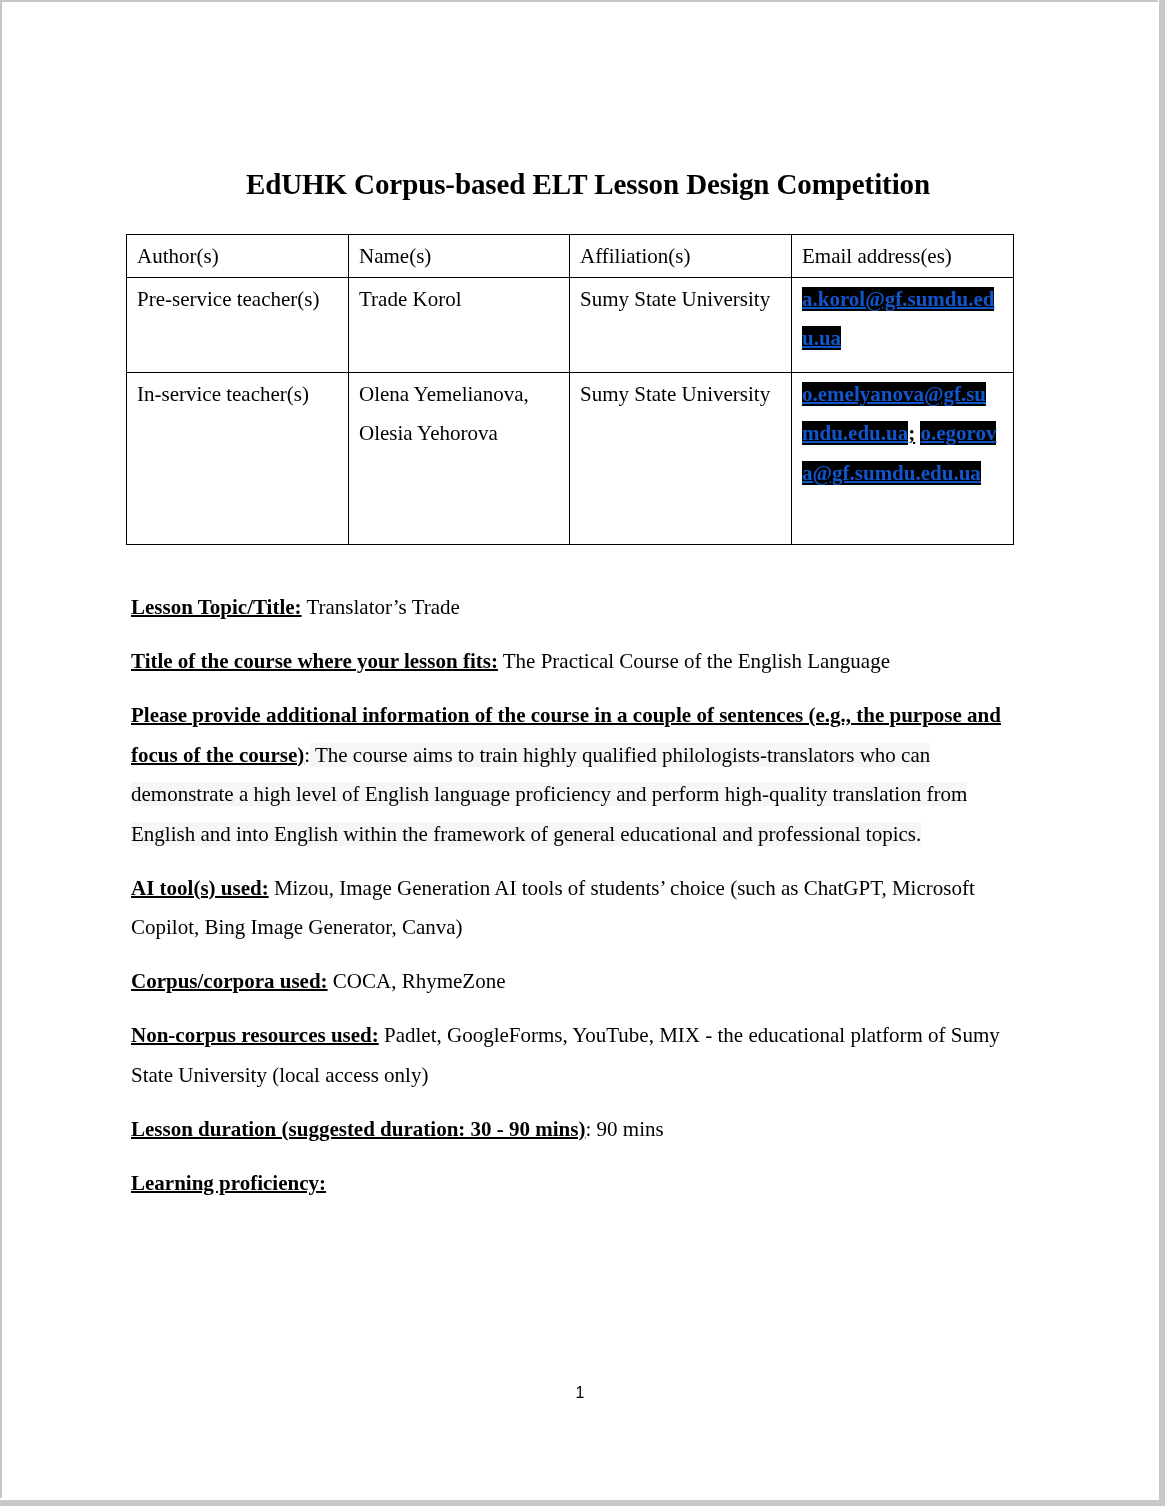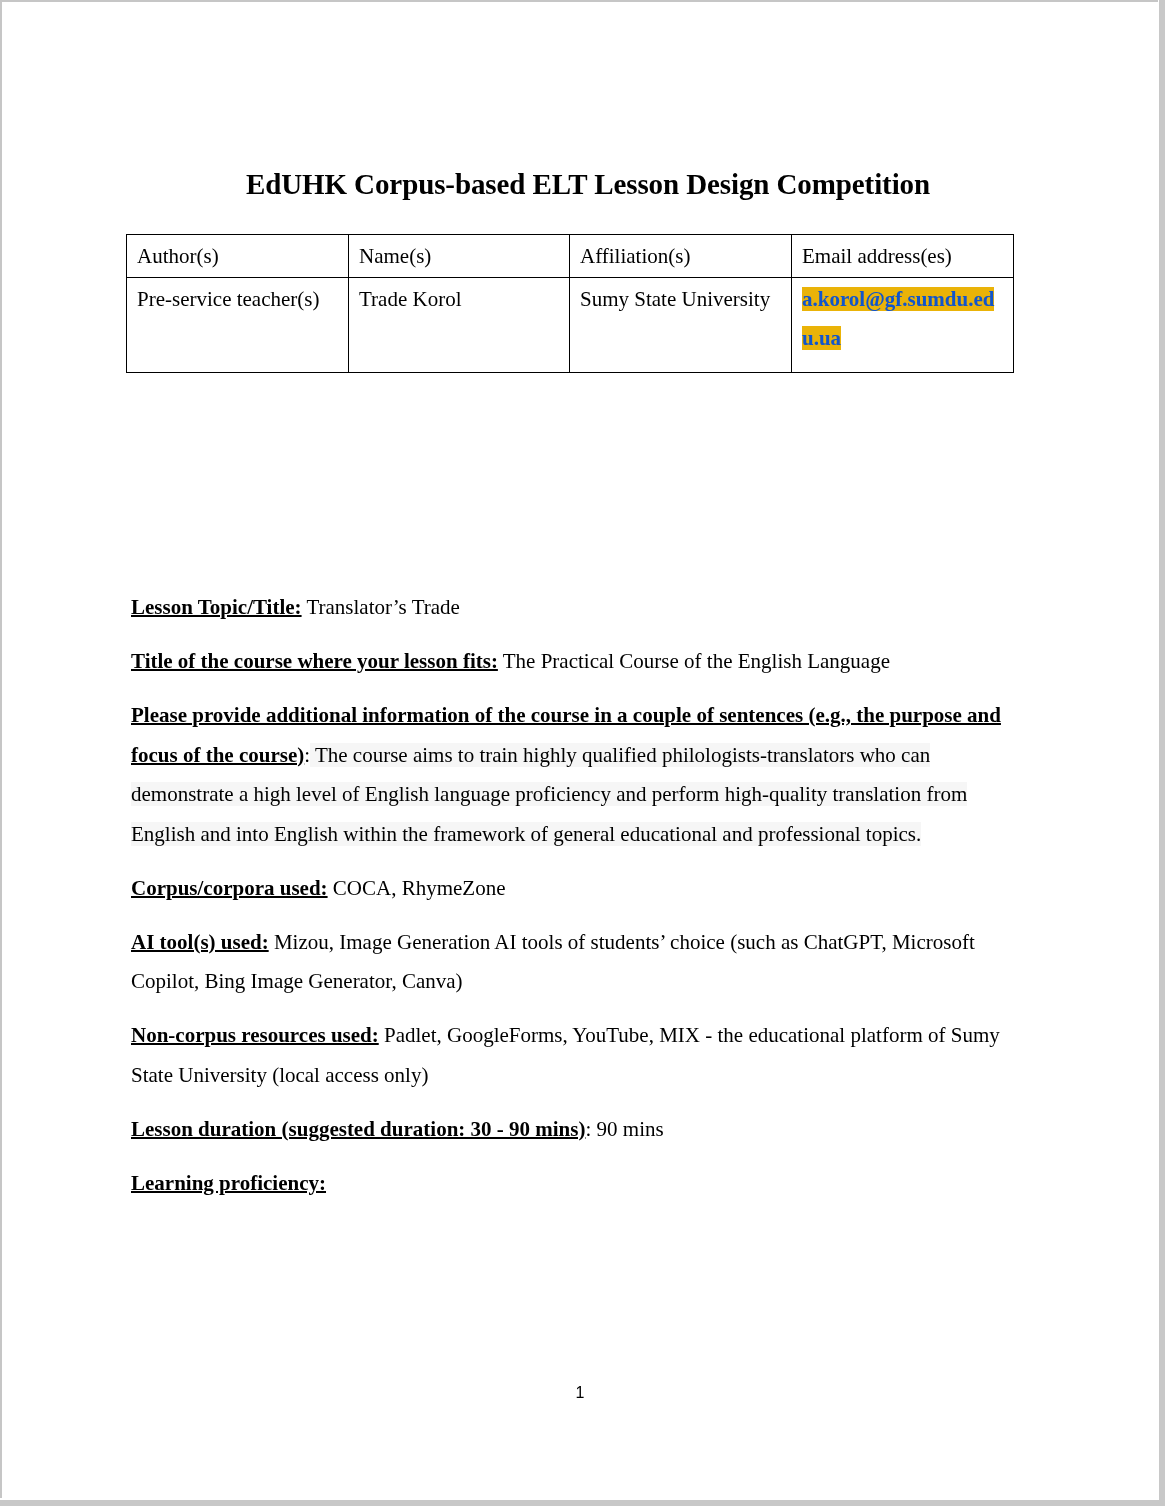--- a/index.html
+++ b/index.html
@@ -73,22 +73,23 @@
     table.authors col.c1 { width: 222px; }
     table.authors col.c2 { width: 221px; }
     table.authors col.c3 { width: 222px; }
     table.authors col.c4 { width: 222px; }
     .row-pre td { height: 92px; }
     .row-in td { height: 169px; }
     .bold { font-weight: normal; }
     .email {
       color: #1155cc;
       font-weight: bold;
+      text-decoration: underline;
       text-decoration-thickness: 2px;
-      background: #eab308;
+      background: #000000;
       word-break: break-all;
       cursor: pointer;
     }
     .semi { font-weight: bold; text-decoration: underline; }
     .fields {
       position: absolute;
       left: 131px;
       top: 588px;
       width: 900px;
       font-size: 21px;
@@ -135,38 +136,47 @@
     <th>Email address(es)</th>
   </tr>
   <tr class="row-pre">
     <td class="bold">Pre-service teacher(s)</td>
     <td>Trade Korol</td>
     <td>Sumy State University</td>
     <td>
       <span class="email">a.korol@gf.sumdu.edu.ua</span>
     </td>
   </tr>
+  <tr class="row-in">
+    <td class="bold">In-service teacher(s)</td>
+    <td>Olena Yemelianova, Olesia Yehorova</td>
+    <td>Sumy State University</td>
+    <td>
+      <span class="email">o.emelyanova@gf.sumdu.edu.ua</span><span class="semi">;</span>
+      <span class="email">o.egorova@gf.sumdu.edu.ua</span>
+    </td>
+  </tr>
 </tbody>
   </table>
 
 <div class="fields">
   <p class="field">
     <span class="label">Lesson Topic/Title:</span><span> Translator’s Trade</span>
   </p>
   <p class="field">
     <span class="label">Title of the course where your lesson fits:</span><span> The Practical Course of the English Language</span>
   </p>
   <p class="field">
     <span class="label">Please provide additional information of the course in a couple of sentences (e.g., the purpose and focus of the course)</span><span>:</span><span class="hl">   The course aims to train highly qualified philologists-translators who can demonstrate a high level of English language proficiency and perform high-quality translation from English and into English within the framework of general educational and professional topics.</span>
   </p>
   <p class="field">
-    <span class="label">Corpus/corpora used:</span><span> COCA, RhymeZone</span>
+    <span class="label">AI tool(s) used:</span><span> Mizou, Image Generation AI tools of students’ choice (such as ChatGPT, Microsoft Copilot, Bing Image Generator, Canva)</span>
   </p>
   <p class="field">
-    <span class="label">AI tool(s) used:</span><span> Mizou, Image Generation AI tools of students’ choice (such as ChatGPT, Microsoft Copilot, Bing Image Generator, Canva)</span>
+    <span class="label">Corpus/corpora used:</span><span> COCA, RhymeZone</span>
   </p>
   <p class="field">
     <span class="label">Non-corpus resources used:</span><span> Padlet, GoogleForms, YouTube, MIX - the educational platform of Sumy State University (local access only)</span>
   </p>
   <p class="field">
     <span class="label">Lesson duration (suggested duration: 30 - 90 mins)</span><span class="bold">:</span><span> 90 mins</span>
   </p>
   <p class="field">
     <span class="label">Learning proficiency:</span>
   </p>

